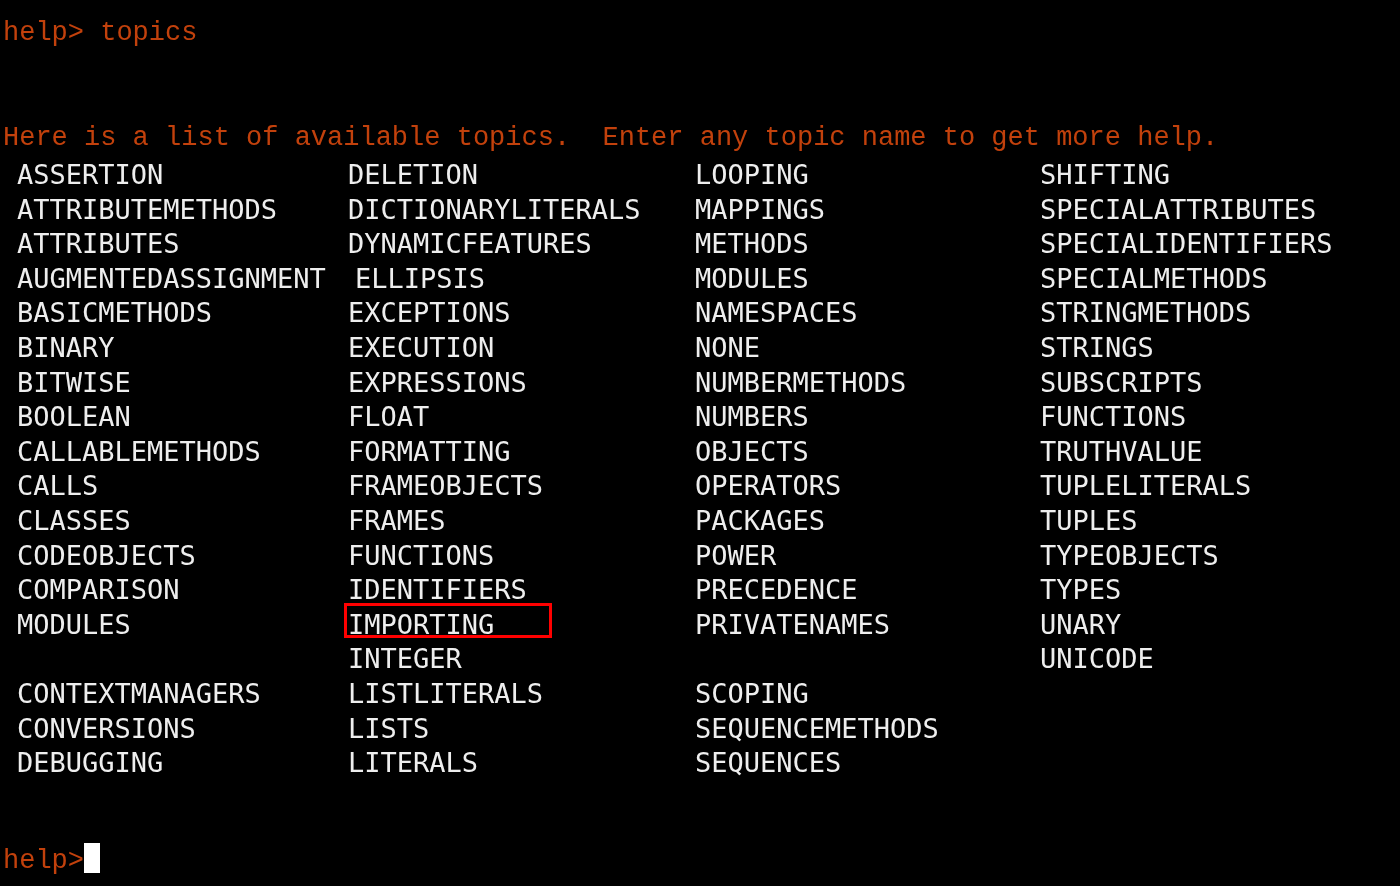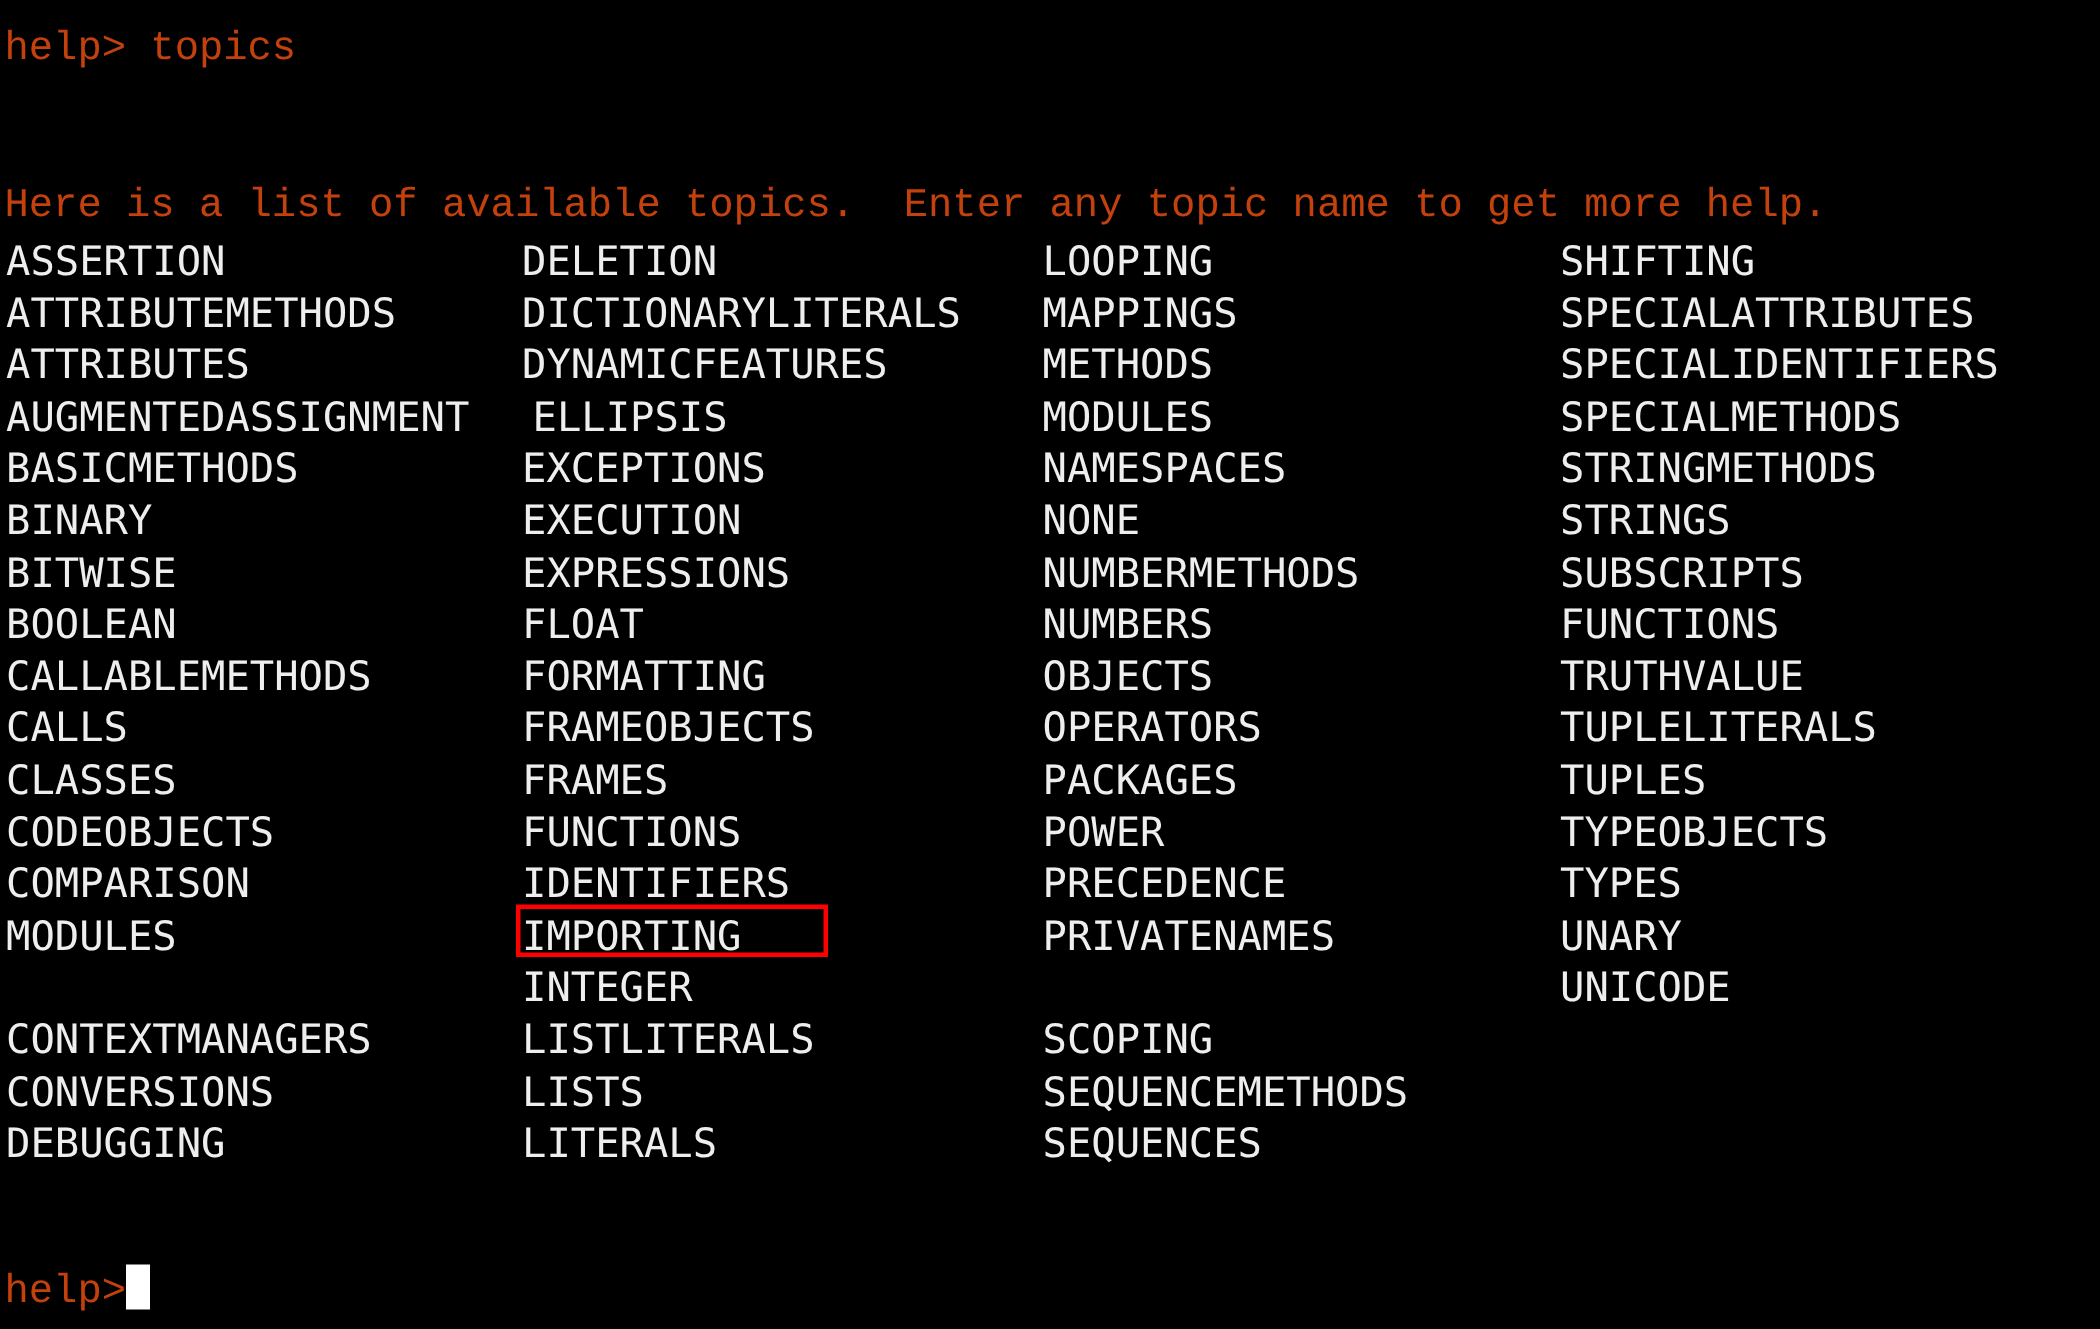--- a/index.html
+++ b/index.html
@@ -61,21 +61,21 @@
     font-size: 27px;
     line-height: 34.6px;
     font-family: "DejaVu Sans Mono", "Liberation Mono", monospace;
     color: #eeeeee;
   }
   .cell {
     position: absolute;
     white-space: pre;
     top: 0;
   }
-  .c0 { left: 4px; }
+  .c0 { left: 17px; }
   .c1 { left: 348px; }
   .c2 { left: 695px; }
   .c3 { left: 1040px; }
 
   
   .c1-shift { left: 355px; }
 
   .highlight-box {
     position: absolute;
     left: 344px;

